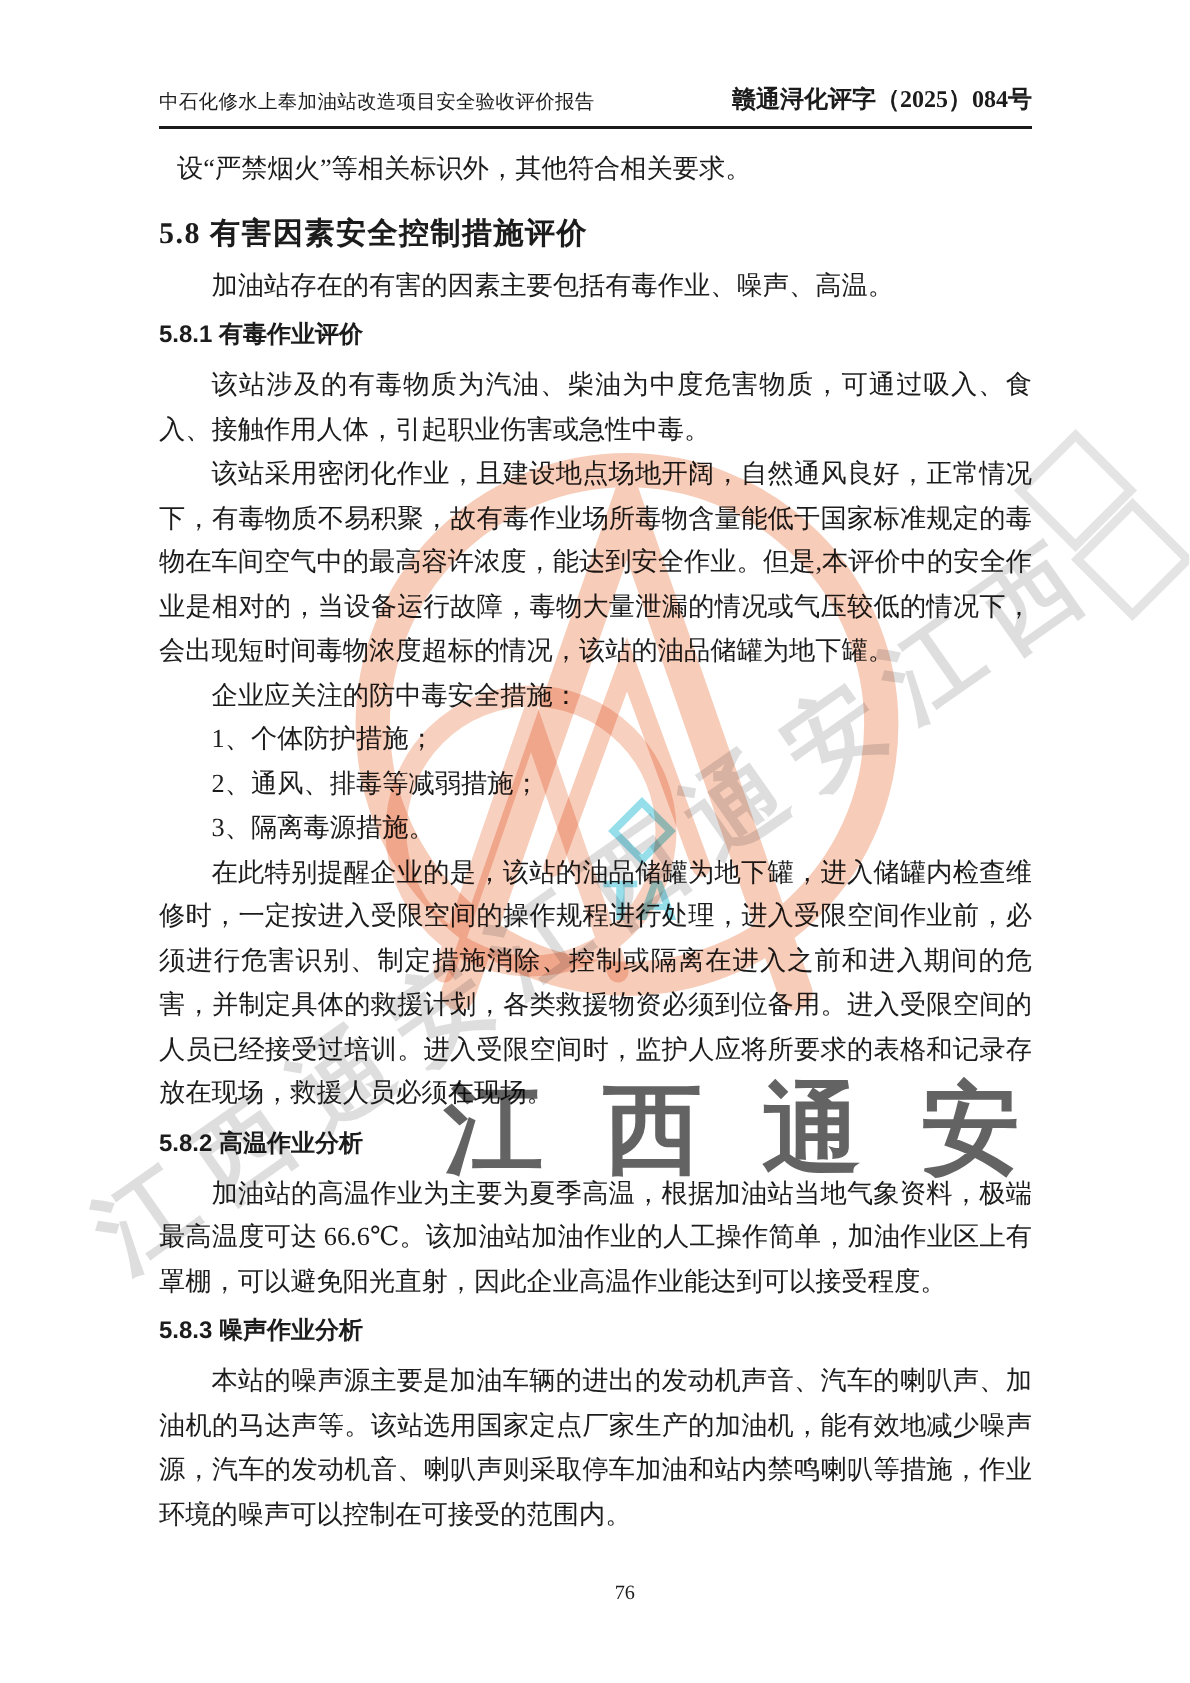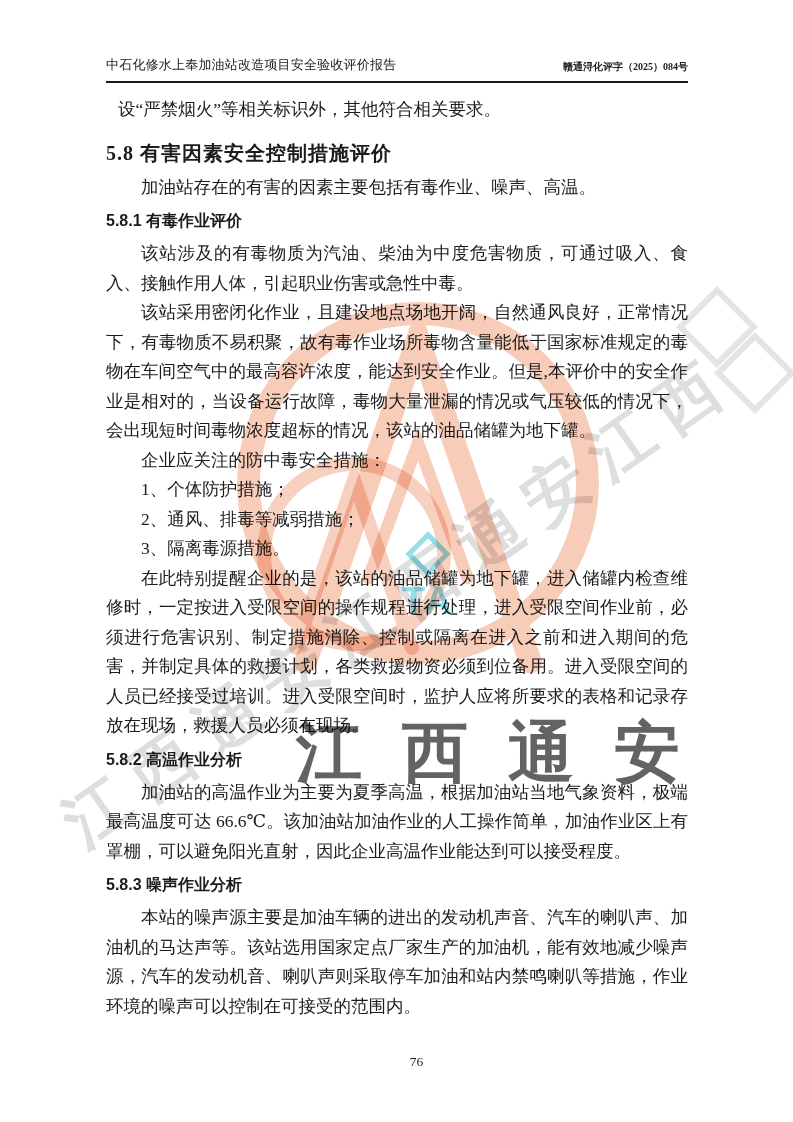--- a/index.html
+++ b/index.html
@@ -9,21 +9,21 @@
     color:#1c1c1c; overflow:hidden;
   }
   .margins { position:absolute; left:106px; width:582px; top:56px; }
 
   
   .docheader {
     display:flex; justify-content:space-between; align-items:flex-end;
     border-bottom:2px solid #1a1a1a; padding-bottom:7px;
   }
   .h-left  { font-size:13px; letter-spacing:0.2px; }
-  .h-right { font-size:10px; font-weight:bold; white-space:nowrap; }
+  .h-right { font-size:16px; font-weight:bold; white-space:nowrap; }
 
   
   .bodytext { margin-top:11px; font-size:17.5px; line-height:29.5px;
               text-align:justify; text-align-last:left; }
   .para   { margin:0; text-indent:2em; }
   .noind  { margin:12px; text-indent:0; }
   .h-sec  { font-size:20px; font-weight:bold; margin:13px 0 4px; line-height:31px; letter-spacing:1px; }
   .h-sub  { font-size:16px; font-weight:bold; margin:3px 0;
             font-family:"Liberation Sans","DejaVu Sans",sans-serif; line-height:31px; }
 

